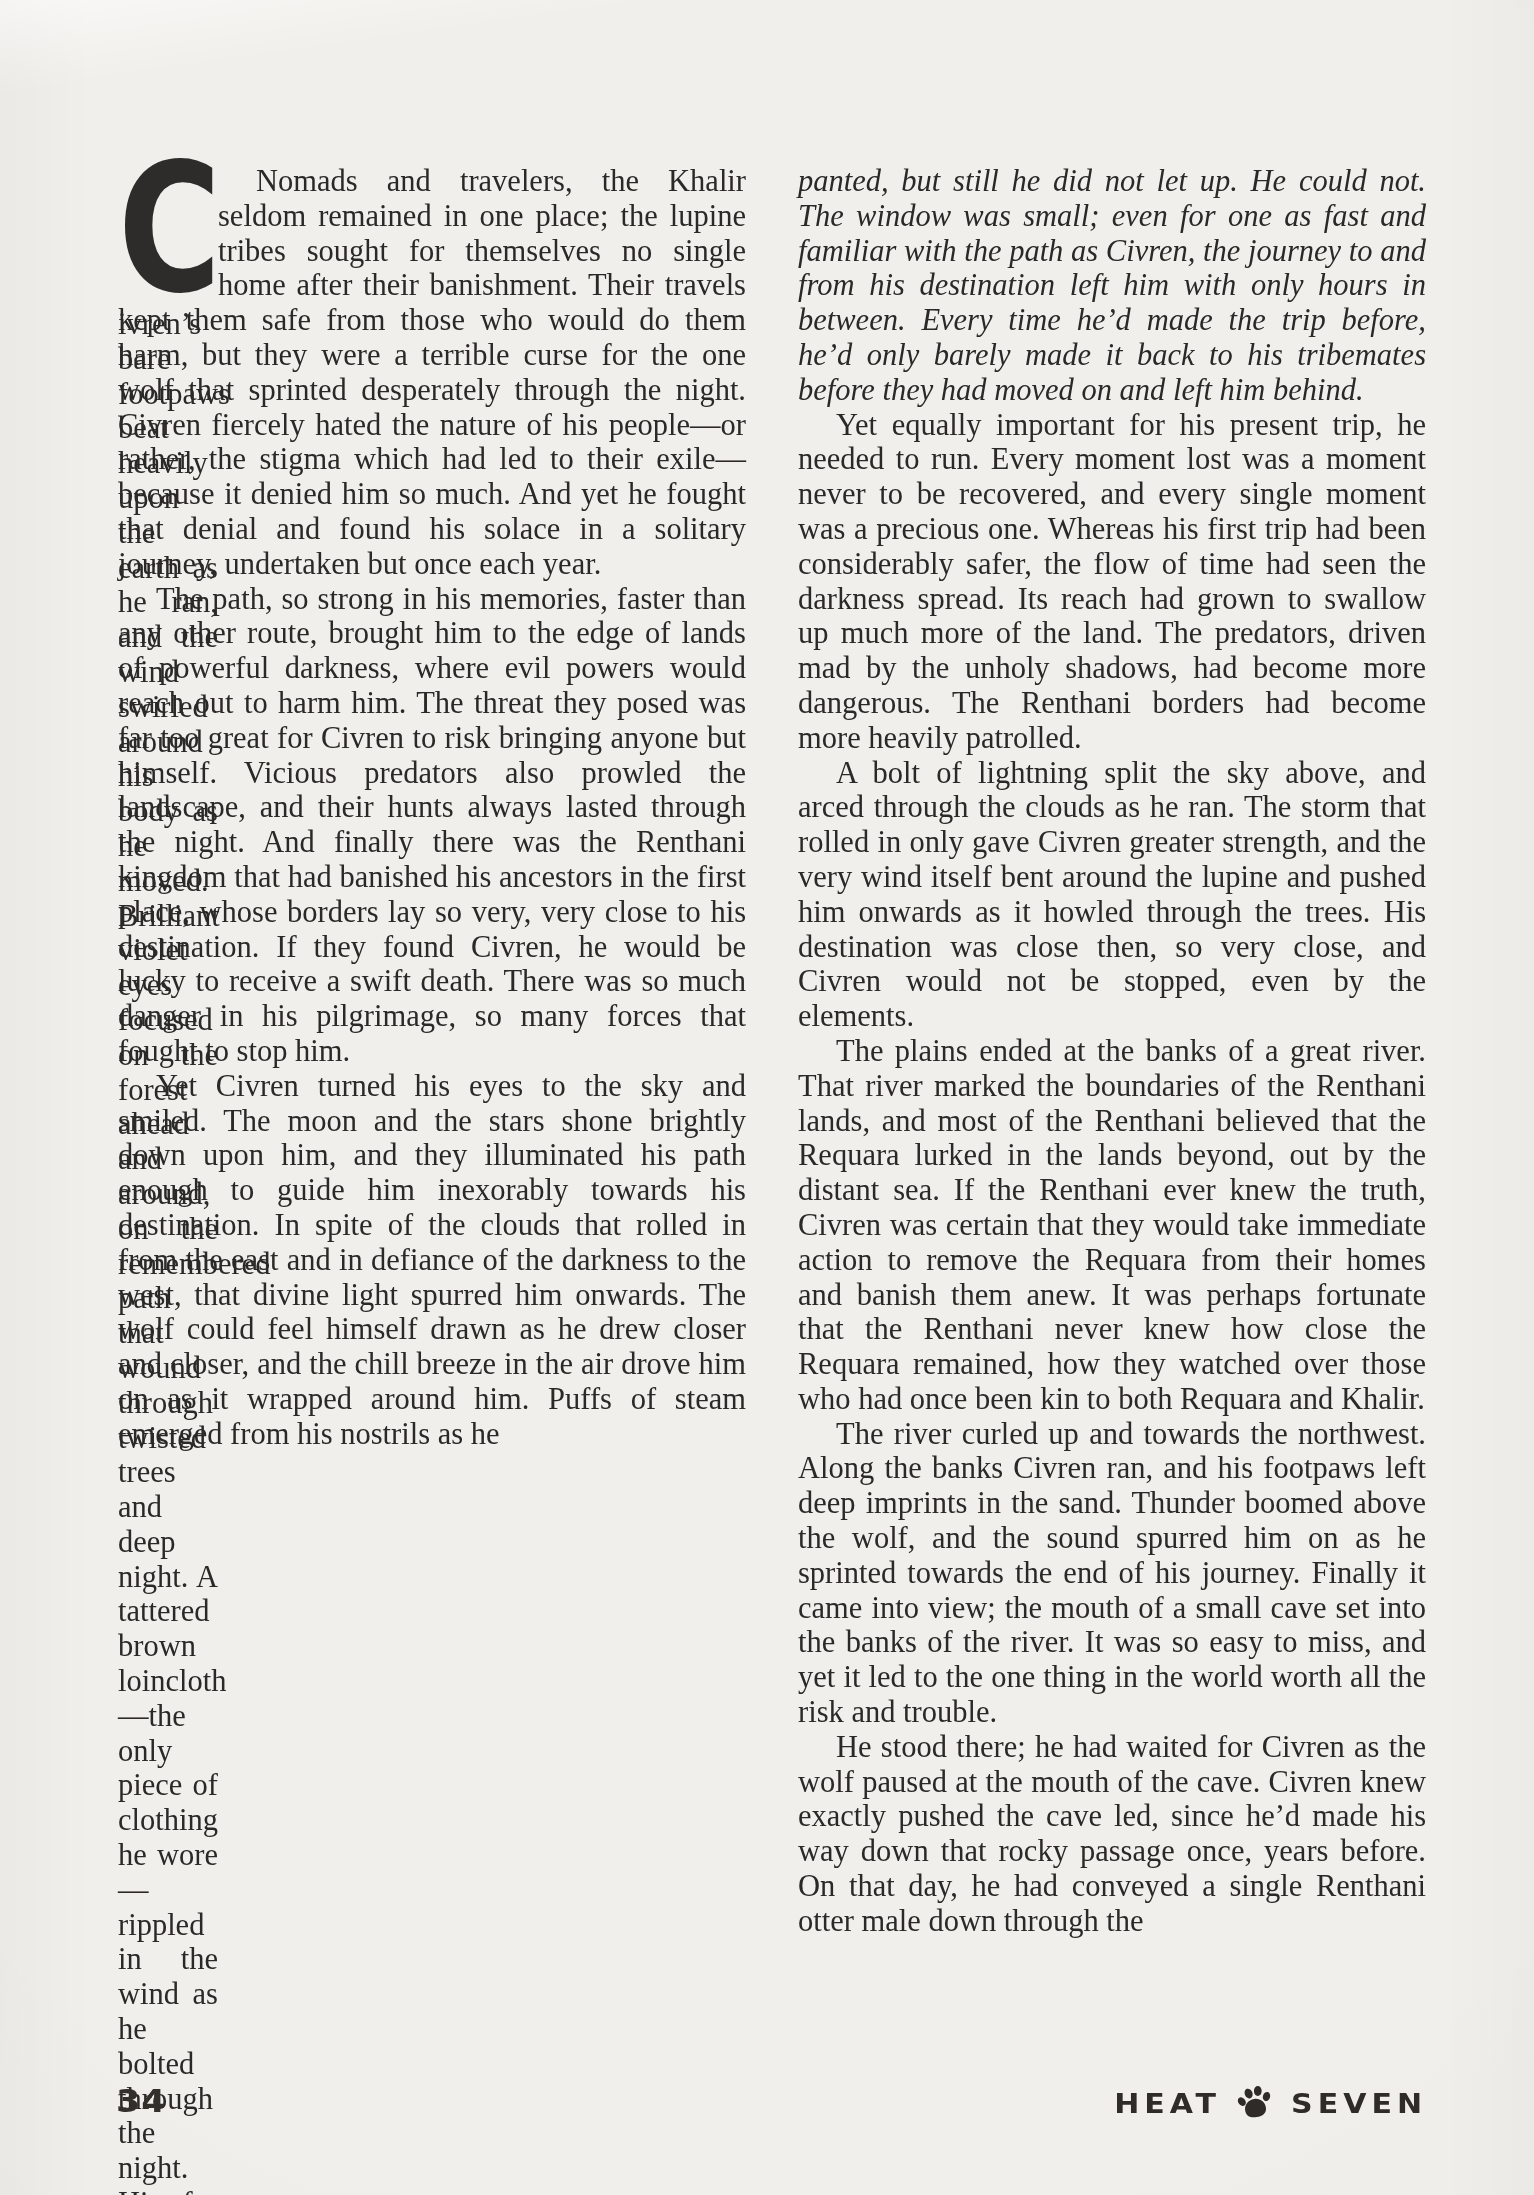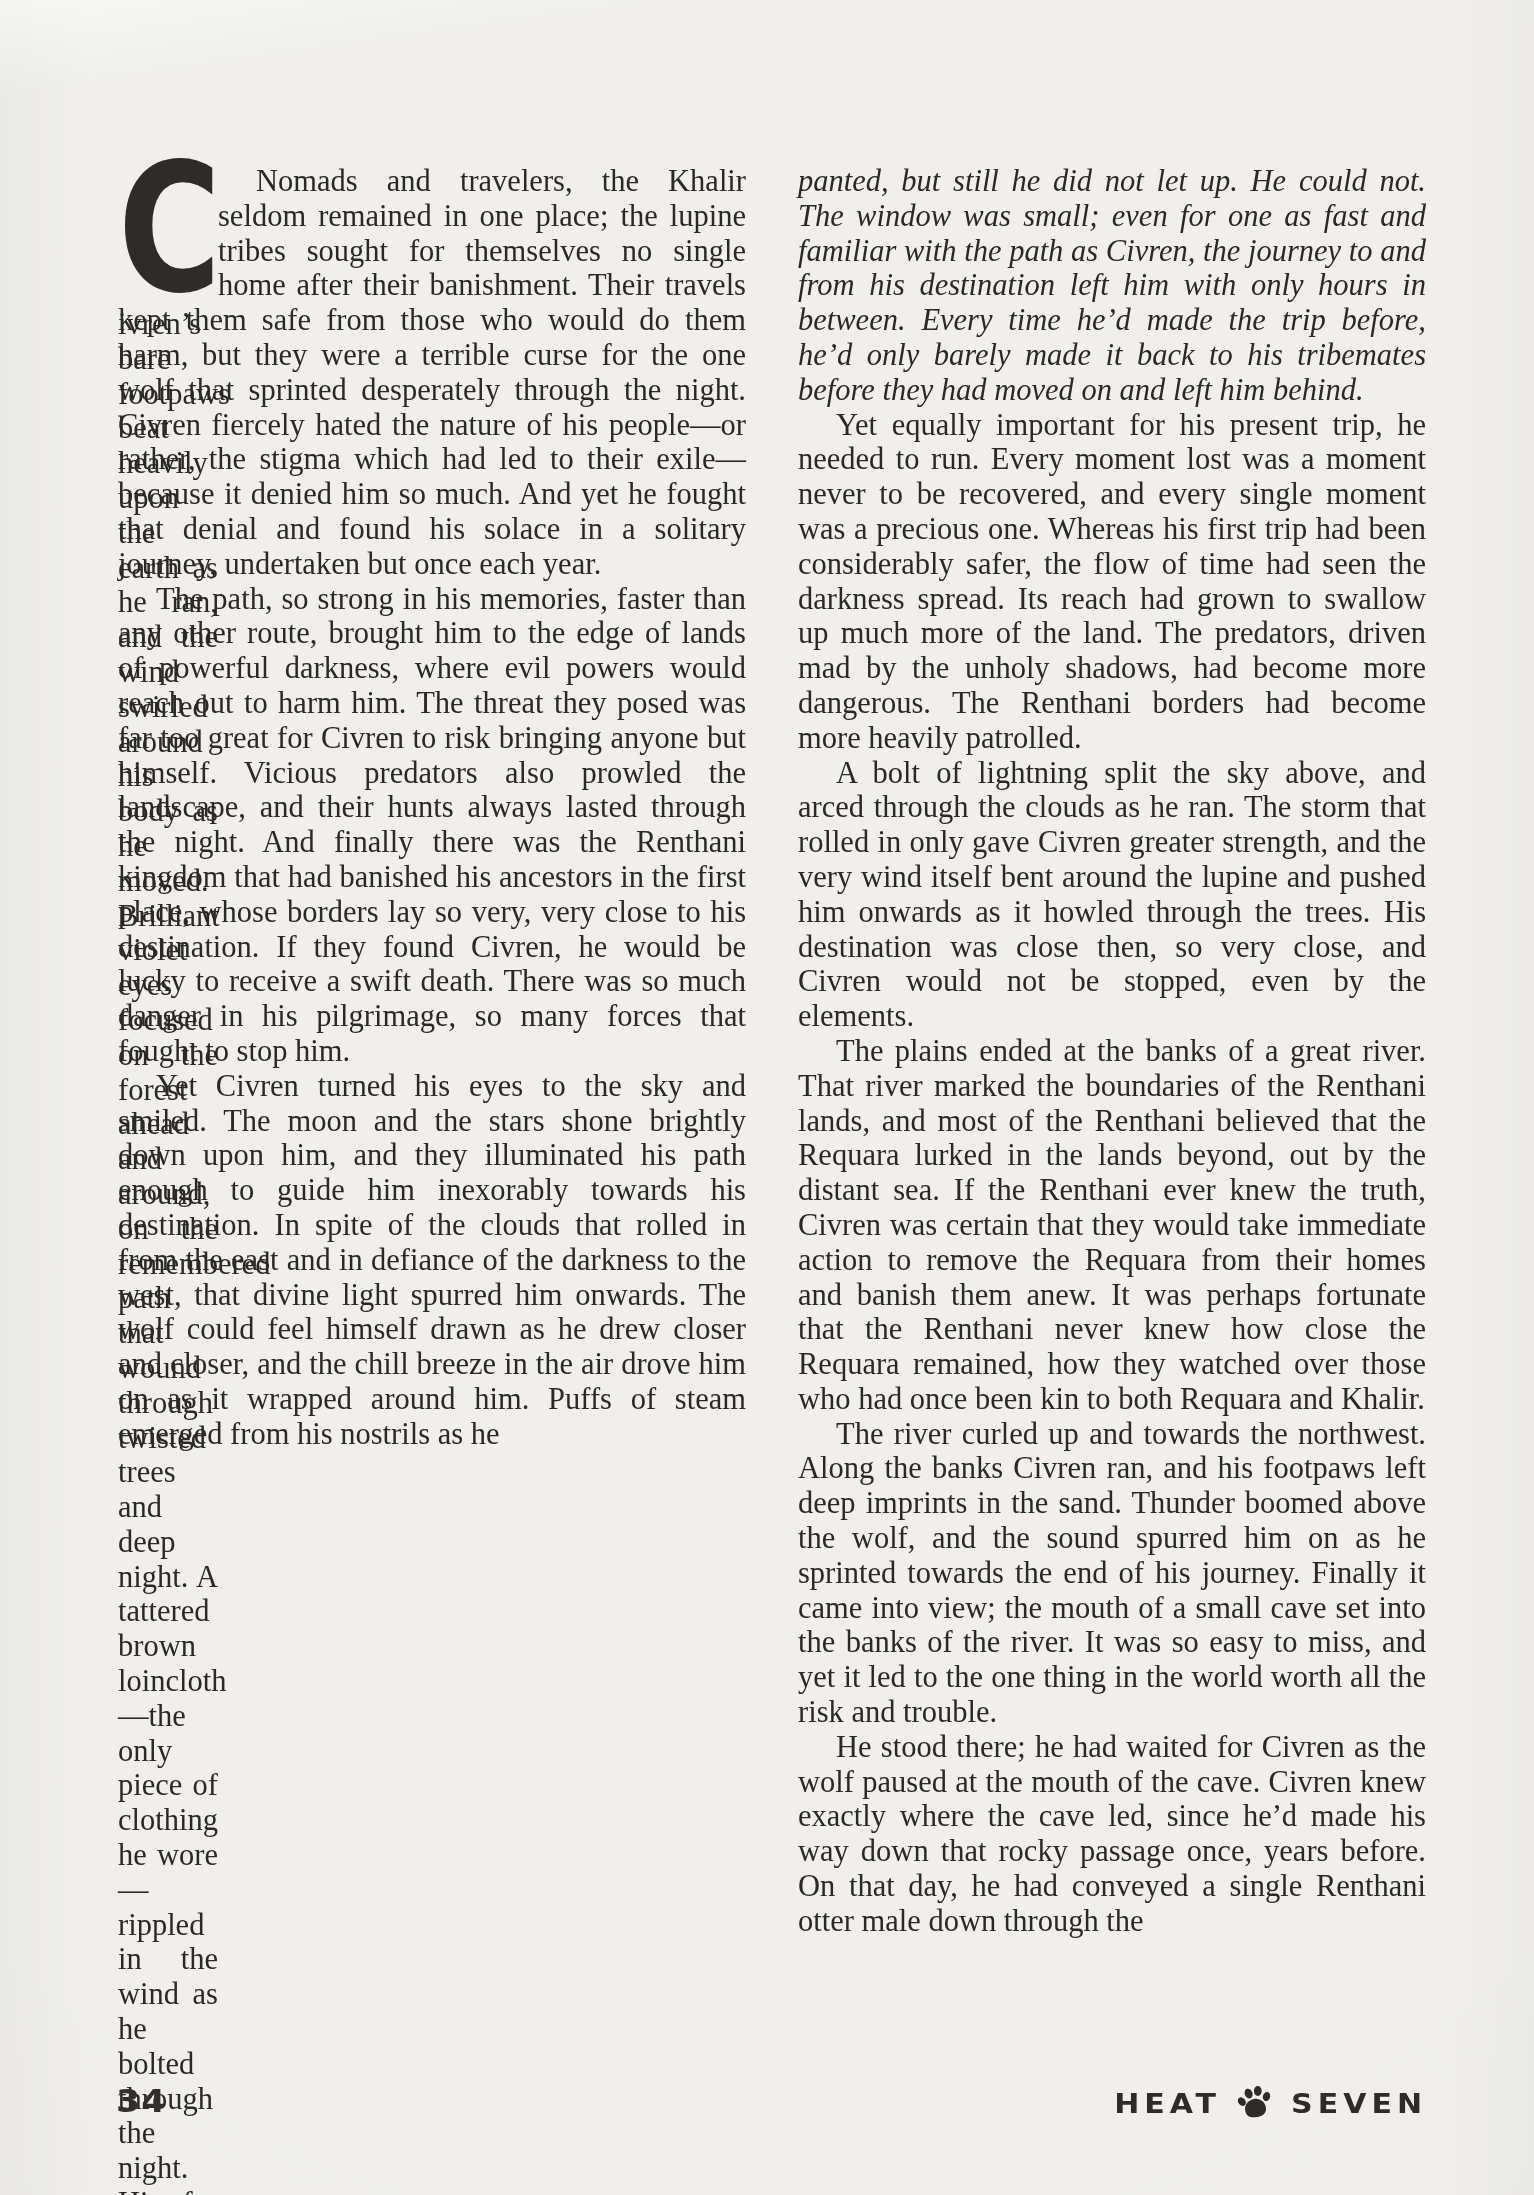--- a/index.html
+++ b/index.html
@@ -95,21 +95,21 @@
         <p class="para indent">Nomads and travelers, the Khalir seldom remained in one place; the lupine tribes sought for themselves no single home after their banishment. Their travels kept them safe from those who would do them harm, but they were a terrible curse for the one wolf that sprinted desperately through the night. Civren fiercely hated the nature of his people—or rather, the stigma which had led to their exile—because it denied him so much. And yet he fought that denial and found his solace in a solitary journey, undertaken but once each year.</p>
         <p class="para indent">The path, so strong in his memories, faster than any other route, brought him to the edge of lands of powerful darkness, where evil powers would reach out to harm him. The threat they posed was far too great for Civren to risk bringing anyone but himself. Vicious predators also prowled the landscape, and their hunts always lasted through the night. And finally there was the Renthani kingdom that had banished his ancestors in the first place, whose borders lay so very, very close to his destination. If they found Civren, he would be lucky to receive a swift death. There was so much danger in his pilgrimage, so many forces that fought to stop him.</p>
         <p class="para indent">Yet Civren turned his eyes to the sky and smiled. The moon and the stars shone brightly down upon him, and they illuminated his path enough to guide him inexorably towards his destination. In spite of the clouds that rolled in from the east and in defiance of the darkness to the west, that divine light spurred him onwards. The wolf could feel himself drawn as he drew closer and closer, and the chill breeze in the air drove him on as it wrapped around him. Puffs of steam emerged from his nostrils as he</p>
       </div>
     <div class="col" id="col-right">
         <p class="para flush">panted, but still he did not let up. He could not. The window was small; even for one as fast and familiar with the path as Civren, the journey to and from his destination left him with only hours in between. Every time he’d made the trip before, he’d only barely made it back to his tribemates before they had moved on and left him behind.</p>
         <p class="para indent">Yet equally important for his present trip, he needed to run. Every moment lost was a moment never to be recovered, and every single moment was a precious one. Whereas his first trip had been considerably safer, the flow of time had seen the darkness spread. Its reach had grown to swallow up much more of the land. The predators, driven mad by the unholy shadows, had become more dangerous. The Renthani borders had become more heavily patrolled.</p>
         <p class="para indent">A bolt of lightning split the sky above, and arced through the clouds as he ran. The storm that rolled in only gave Civren greater strength, and the very wind itself bent around the lupine and pushed him onwards as it howled through the trees. His destination was close then, so very close, and Civren would not be stopped, even by the elements.</p>
         <p class="para indent">The plains ended at the banks of a great river. That river marked the boundaries of the Renthani lands, and most of the Renthani believed that the Requara lurked in the lands beyond, out by the distant sea. If the Renthani ever knew the truth, Civren was certain that they would take immediate action to remove the Requara from their homes and banish them anew. It was perhaps fortunate that the Renthani never knew how close the Requara remained, how they watched over those who had once been kin to both Requara and Khalir.</p>
         <p class="para indent">The river curled up and towards the northwest. Along the banks Civren ran, and his footpaws left deep imprints in the sand. Thunder boomed above the wolf, and the sound spurred him on as he sprinted towards the end of his journey. Finally it came into view; the mouth of a small cave set into the banks of the river. It was so easy to miss, and yet it led to the one thing in the world worth all the risk and trouble.</p>
-        <p class="para indent">He stood there; he had waited for Civren as the wolf paused at the mouth of the cave. Civren knew exactly where the cave led, since he’d made his way down that rocky passage once, years before. On that day, he had conveyed a single Renthani otter male down through the</p>
+        <p class="para indent">He stood there; he had waited for Civren as the wolf paused at the mouth of the cave. Civren knew exactly pushed the cave led, since he’d made his way down that rocky passage once, years before. On that day, he had conveyed a single Renthani otter male down through the</p>
       </div>
   </main>
 
   <div class="page-number">34</div>
 
   <div class="brand">
     <span class="word">HEAT</span>
     <svg class="paw-icon" width="38" height="34" viewBox="0 0 40 36" aria-hidden="true">
       <g fill="#2e2b28" transform="rotate(-8 20 18)">
         <ellipse cx="13.5" cy="8" rx="4.1" ry="5.3" transform="rotate(-14 13.5 8)"></ellipse>

